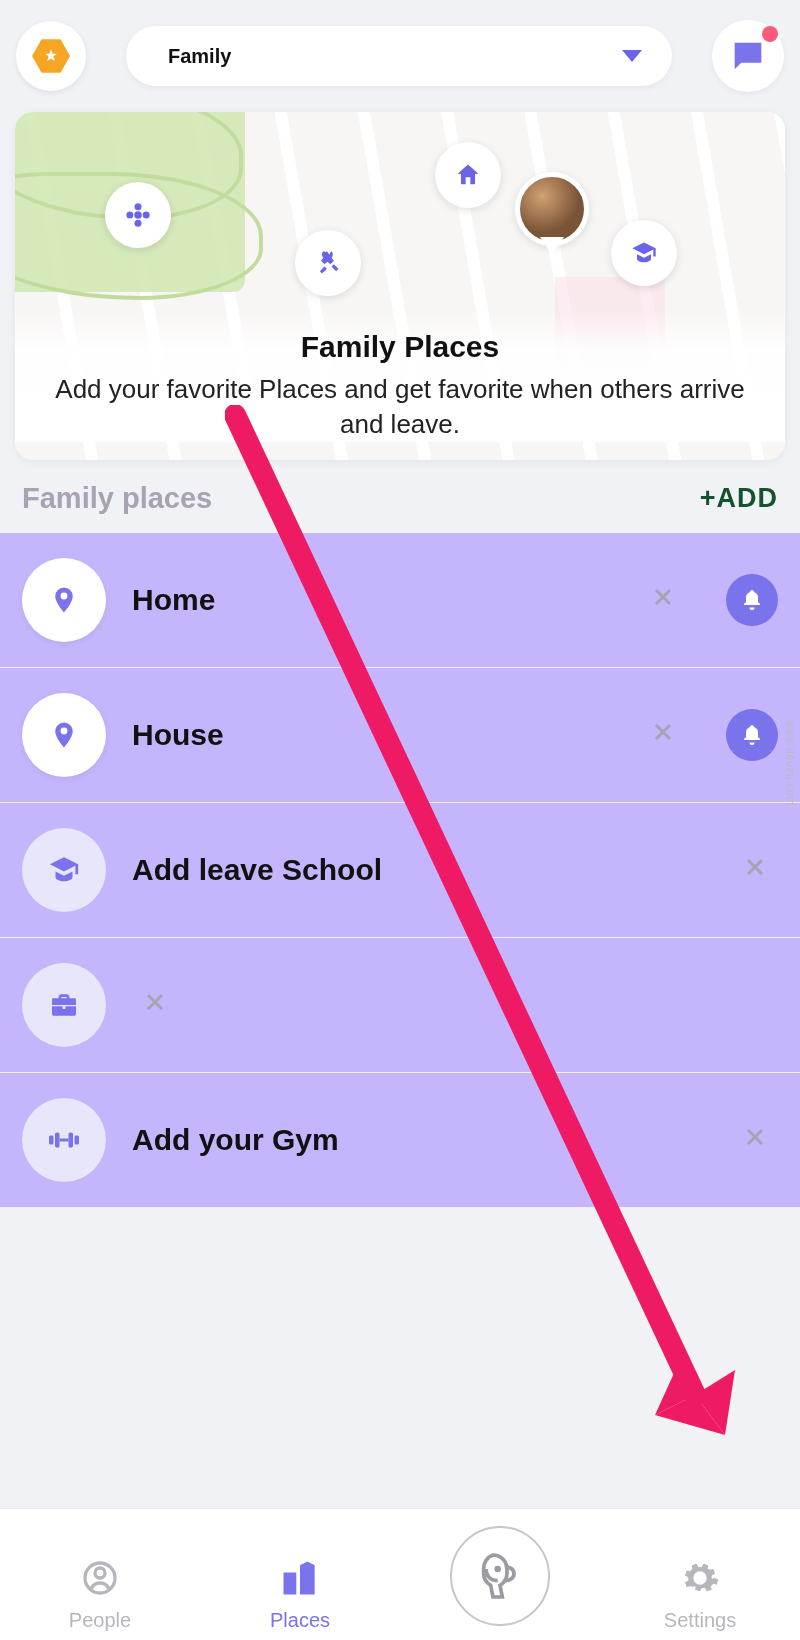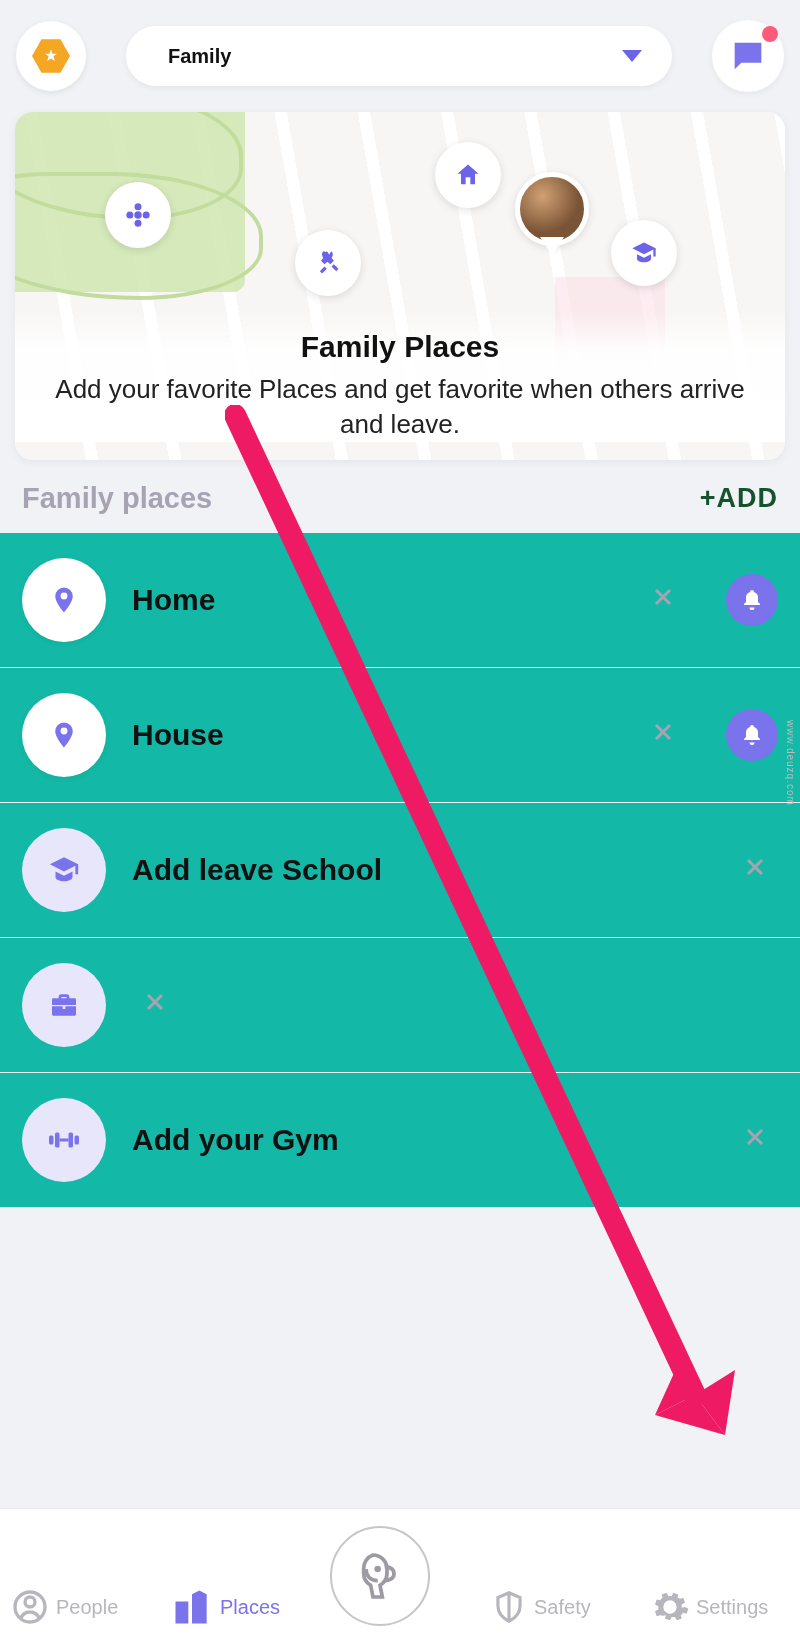--- a/index.html
+++ b/index.html
@@ -137,21 +137,21 @@
 
   
   .section-hdr {
     display: flex; justify-content: space-between; align-items: center;
     padding: 22px 22px 18px;
   }
   .section-title { font-size: 29px; font-weight: 700; color: #a7a3b3; }
   .add-btn { font-size: 27px; font-weight: 600; color: #14532d; letter-spacing: 1px; }
 
   
-  .list { background: #14b8a6; }
+  .list { background: #c4b5fd; }
   .row {
     display: flex; align-items: center;
     height: 135px;
     border-bottom: 1px solid #f0f0f2;
     padding: 0 22px;
     gap: 26px;
   }
   .row-icon {
     width: 84px; height: 84px; border-radius: 50%;
     display: flex; align-items:center; justify-content:center;
@@ -175,21 +175,21 @@
   
   .bottom-nav {
     position: absolute; left:0; right:0; bottom: 0;
     height: 132px;
     background: #fff;
     border-top: 1px solid #eceaef;
     display: flex; justify-content: space-around; align-items: flex-end;
     padding: 12px 0 8px;
   }
   .nav-item {
-    display: flex; flex-direction: row; align-items: center;
+    display: flex; flex-direction: column; align-items: center;
     color: #b8b6bd; font-size: 20px;
     gap: 6px;
     width: 140px;
   }
   .nav-item.active { color: #7b73ec; }
   .nav-icon { height: 50px; display:flex; align-items:center; justify-content:center; }
   .center-nav {
     width: 100px; height: 100px; border-radius: 50%;
     border: 2px solid #c7c5cb;
     display:flex; align-items:center; justify-content:center;
@@ -388,28 +388,20 @@
     <div class="center-nav">
       <svg width="56" height="56" viewBox="0 0 24 24" fill="none" stroke="currentColor" stroke-width="1.6">
         <path d="M9 3a6 6 0 0 1 6 6v2a6 6 0 0 1-3 5l1 5h-4l-1-5a6 6 0 0 1-3-5V9a6 6 0 0 1 4-6z"></path>
         <path d="M14 8c2 0 4 1 4 3s-2 3-4 3M6 9c0 3 2 5 5 5"></path>
         <circle cx="11" cy="9" r="0.6" fill="currentColor"></circle>
       </svg>
     </div>
   </div>
   <div class="nav-item">
     <span class="nav-icon">
-      <svg width="38" height="38" viewBox="0 0 24 24" fill="none" stroke="currentColor" stroke-width="2">
-          <path d="M12 3l7 3v5c0 5-3 8-7 10-4-2-7-5-7-10V6zM12 3v18"></path>
-        </svg>
-    </span>
-    <span>Safety</span>
-  </div>
-  <div class="nav-item">
-    <span class="nav-icon">
       <svg width="40" height="40" viewBox="0 0 24 24" fill="currentColor">
           <path d="M12 8a4 4 0 1 0 0 8 4 4 0 0 0 0-8zm9 4l2 1-1 3-2-.5a8 8 0 0 1-1.5 1.5l.5 2-3 1-1-2a8 8 0 0 1-2 0l-1 2-3-1 .5-2A8 8 0 0 1 6 17l-2 .5-1-3 2-1a8 8 0 0 1 0-2l-2-1 1-3 2 .5A8 8 0 0 1 7.5 6.5L7 4.5l3-1 1 2a8 8 0 0 1 2 0l1-2 3 1-.5 2A8 8 0 0 1 18 7l2-.5 1 3-2 1a8 8 0 0 1 0 2z"></path>
         </svg>
     </span>
     <span>Settings</span>
   </div>
 </div>
 
 <svg class="annotation-arrow" viewBox="0 0 520 1040">
   <line x1="10" y1="10" x2="470" y2="990" stroke="#ef1a64" stroke-width="22" stroke-linecap="round"></line>

